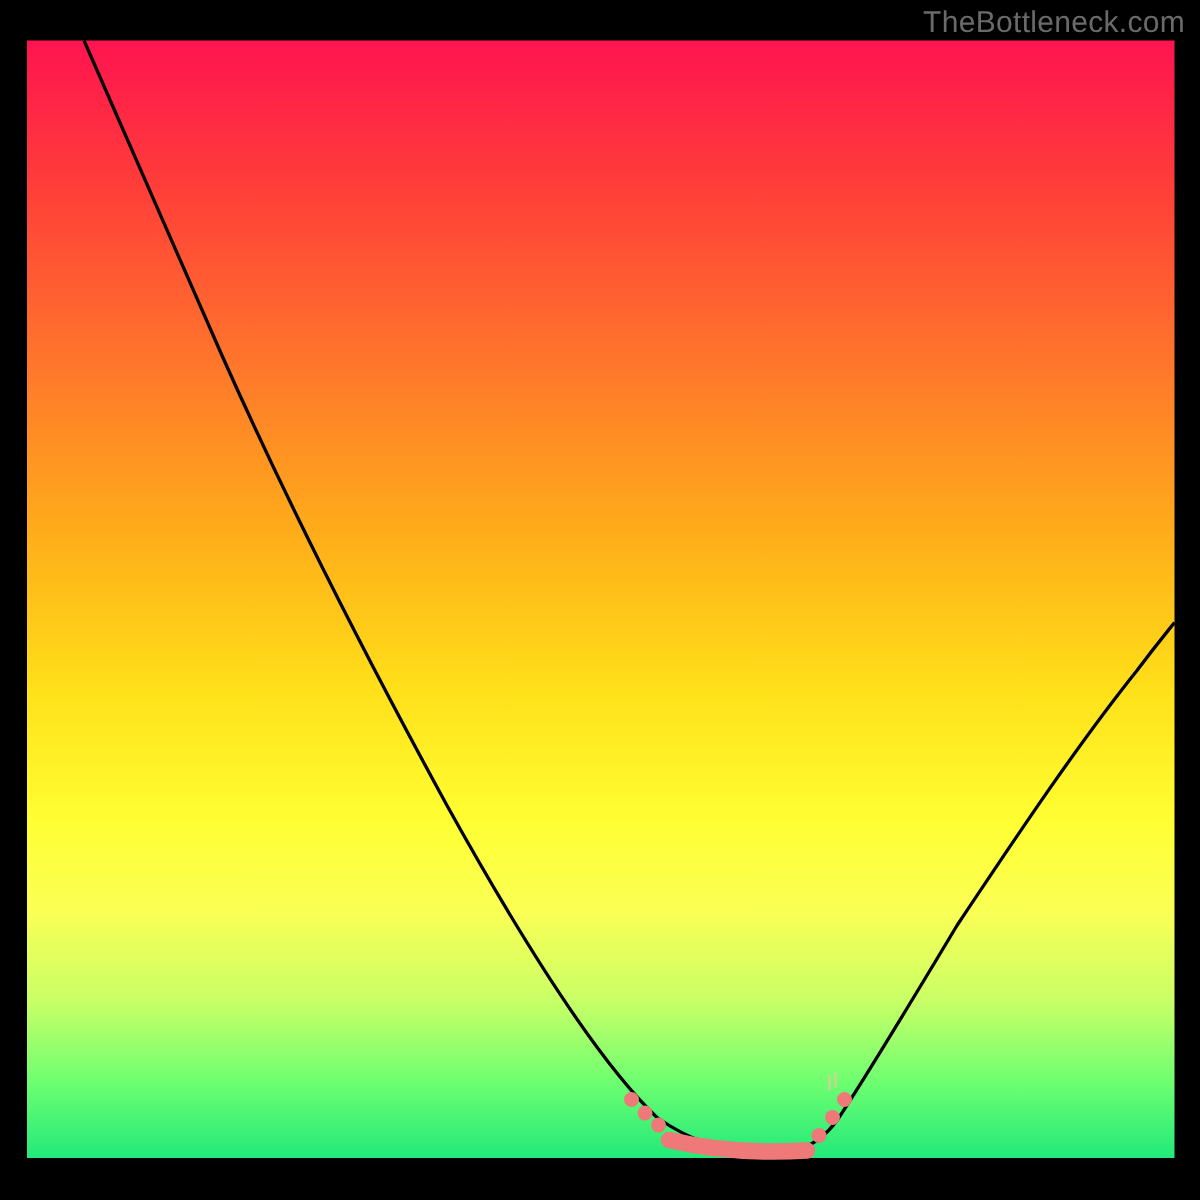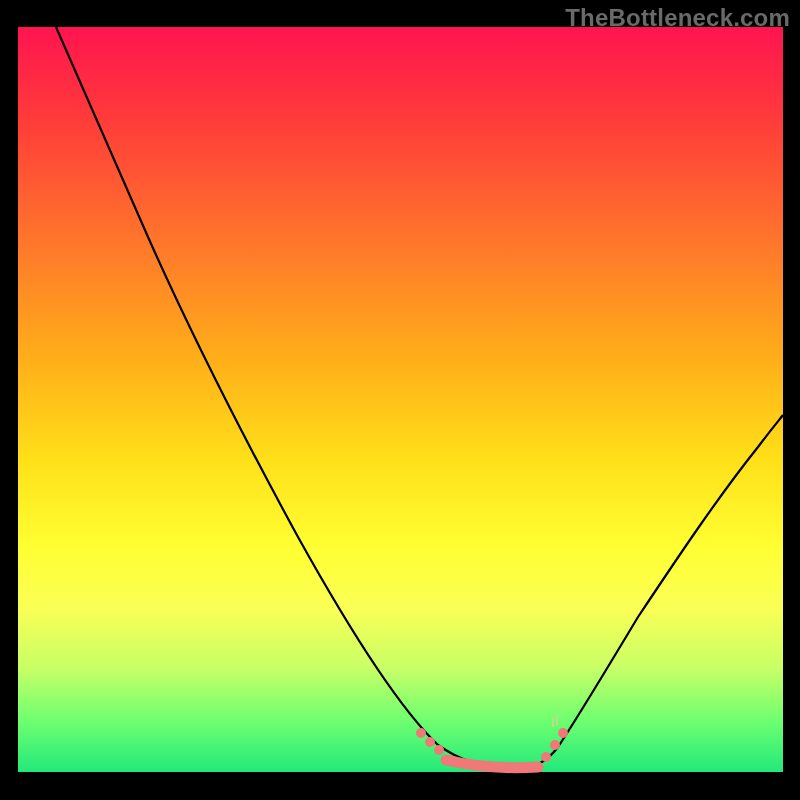--- a/index.html
+++ b/index.html
@@ -9,22 +9,22 @@
     background: #000;
     position: relative;
     font-family: Arial, Helvetica, sans-serif;
     overflow: hidden;
   }
   .watermark {
     position: absolute;
     top: 4px;
     right: 10px;
     color: #6a6a6a;
-    font-size: 24px;
-    font-weight: 700;
+    font-size: 20px;
+    font-weight: 400;
     letter-spacing: 0.2px;
     z-index: 10;
   }
   .plot-area {
     position: absolute;
     left: 18px;
     top: 27px;
     width: 765px;
     height: 745px;
     background: linear-gradient(to bottom,

